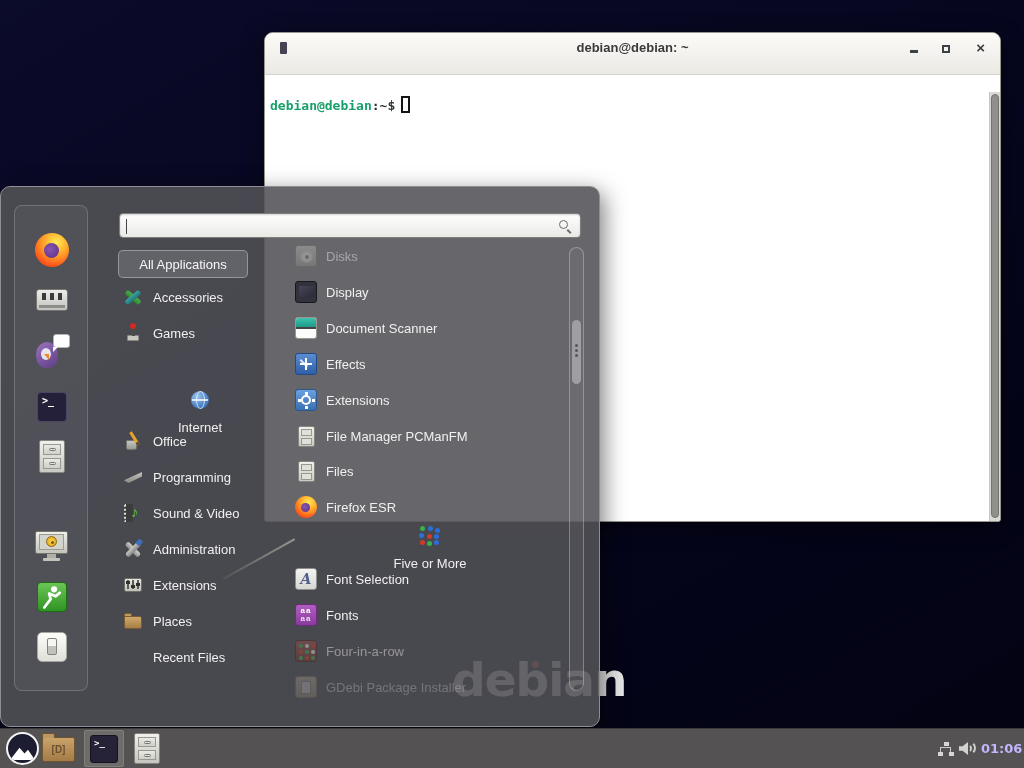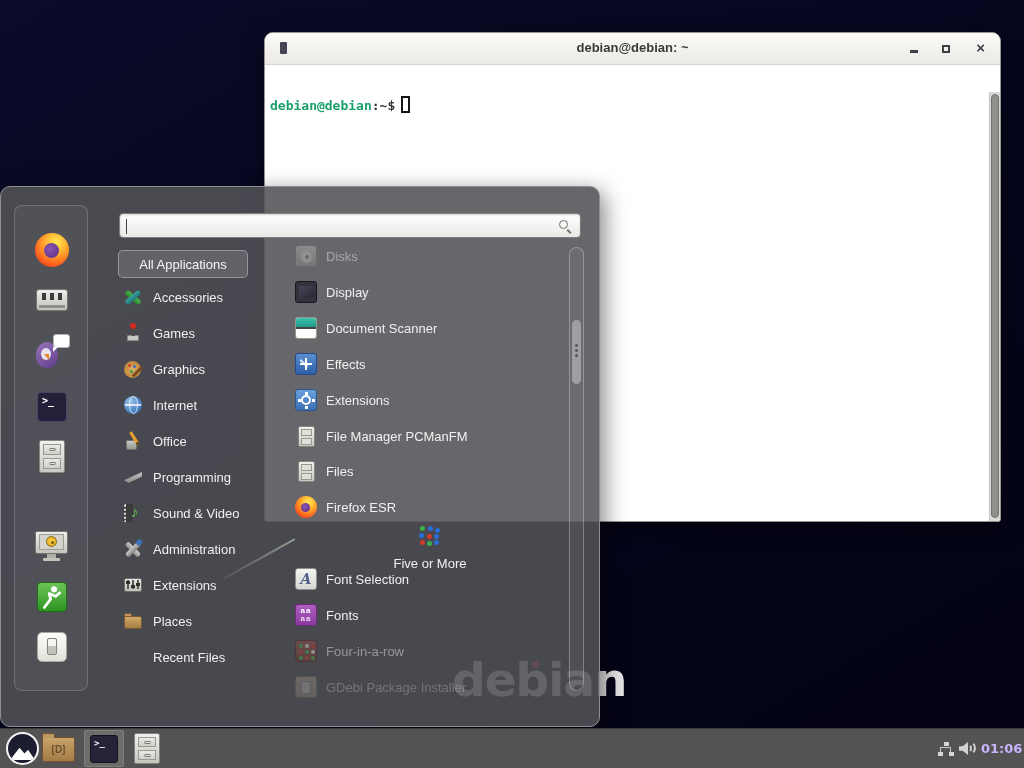--- a/index.html
+++ b/index.html
@@ -9,21 +9,21 @@
 
   
   .desktop{position:absolute;inset:0;background:linear-gradient(150deg,#0b0b2a 0%,#06061f 45%,#030313 100%);}
   .watermark{position:absolute;left:452px;top:652px;font-family:"DejaVu Sans",sans-serif;
              font-weight:bold;font-size:47px;color:#e6e6e6;letter-spacing:-1px;}
   .wm-dot{position:absolute;width:7px;height:7px;border-radius:50%;background:#c0342e;left:80px;top:9px;}
 
   
   .term-win{position:absolute;left:264px;top:32px;width:737px;height:490px;background:#fff;
             border:1px solid #98968f;border-radius:9px 9px 3px 3px;box-shadow:0 5px 20px rgba(0,0,0,.55);z-index:1;}
-  .term-titlebar{position:relative;height:32px;background:linear-gradient(#fcfbf8,#ebe9e4);
+  .term-titlebar{position:relative;height:42px;background:linear-gradient(#fcfbf8,#ebe9e4);
                  border-bottom:1px solid #d6d4ce;border-radius:8px 8px 0 0;}
   .term-title{line-height:30px;text-align:center;font-weight:bold;font-size:13px;color:#3a3a3a;}
   .win-icon{position:absolute;left:15px;top:9px;width:7px;height:12px;background:#474352;border-radius:1px;}
   .btn-min{position:absolute;right:82px;top:17px;width:8px;height:3px;background:#3c4146;}
   .btn-max{position:absolute;right:50px;top:12px;width:8px;height:8px;border:2px solid #3c4146;}
   .btn-close{position:absolute;right:15px;top:4px;font-size:15px;font-weight:bold;color:#3c4146;line-height:22px;}
   .term-menubar{display:flex;align-items:center;height:28px;background:#f3f2ed;border-bottom:1px solid #e0ded8;padding-left:6px;}
   .menu-item{font-size:13px;color:#2e2e2e;padding:3px 10px;}
   .term-body{position:absolute;left:0;right:0;top:59px;bottom:0;background:#fff;border-radius:0 0 3px 3px;overflow:hidden;}
   .term-scrollbar{position:absolute;right:0;top:0;width:11px;height:100%;background:#dbd9d5;border-left:1px solid #c8c6c2;}
@@ -215,31 +215,21 @@
       <span class="cat-label">Accessories</span>
     </div>
     <div class="cat-row" style="top:131px;">
       <span class="cat-ic">
         <span class="abs" style="left:4px;bottom:2px;width:12px;height:6px;background:#c8c8c2;border:1px solid #8a8a84;border-radius:1px;"></span>
         <span class="abs" style="left:9px;top:4px;width:2.5px;height:9px;background:#4a4a48;"></span>
         <span class="abs" style="left:7px;top:0px;width:6px;height:6px;border-radius:50%;background:#d02a22;"></span>
       </span>
       <span class="cat-label">Games</span>
     </div>
-    <div class="cat-row" style="top:167px;">
-      <span class="cat-ic">
-        <span class="abs" style="left:1px;top:2px;width:17px;height:17px;border-radius:50%;background:radial-gradient(#e0b060,#b07830);"></span>
-        <span class="abs" style="left:5px;top:5px;width:3px;height:3px;border-radius:50%;background:#d03a2a;"></span>
-        <span class="abs" style="left:10px;top:6px;width:3px;height:3px;border-radius:50%;background:#3a6fd0;"></span>
-        <span class="abs" style="left:7px;top:11px;width:3px;height:3px;border-radius:50%;background:#3aa04a;"></span>
-        <span class="abs" style="left:13px;top:6px;width:2.5px;height:13px;background:#7a4a22;transform:rotate(45deg);"></span>
-      </span>
-      <span class="cat-label">Graphics</span>
-    </div>
-    <div class="cat-row" style="top:203px;">
+    <div class="cat-row" style="top:203px;flex-direction:column;">
       <span class="cat-ic">
         <span class="abs" style="left:1px;top:1px;width:18px;height:18px;border-radius:50%;background:radial-gradient(circle at 35% 30%,#9ac4ea,#4a82c4 60%,#2a5a9a);"></span>
         <span class="abs" style="left:2px;top:9px;width:16px;height:1.5px;background:rgba(255,255,255,.75);"></span>
         <span class="abs" style="left:5.5px;top:1px;width:9px;height:18px;border:1.5px solid rgba(255,255,255,.7);border-radius:50%;"></span>
       </span>
       <span class="cat-label">Internet</span>
     </div>
     <div class="cat-row" style="top:239px;">
       <span class="cat-ic">
         <span class="abs" style="left:3px;bottom:1px;width:11px;height:10px;background:linear-gradient(#c8c8c2,#9a9a94);border:1px solid #74746e;border-radius:0 0 2px 2px;"></span>

